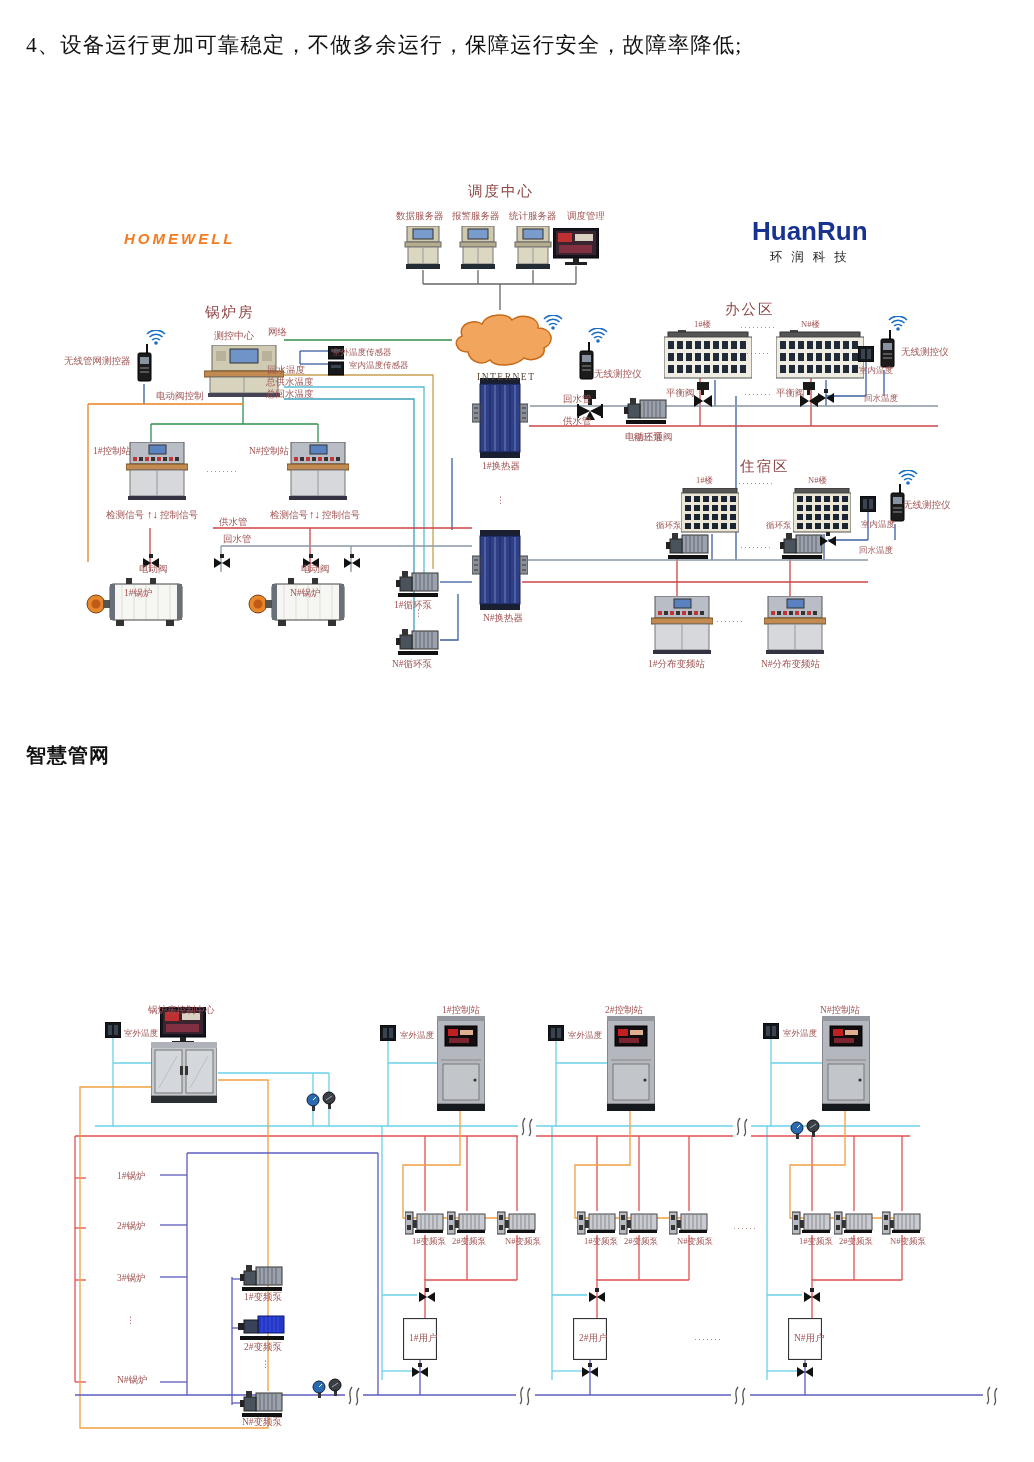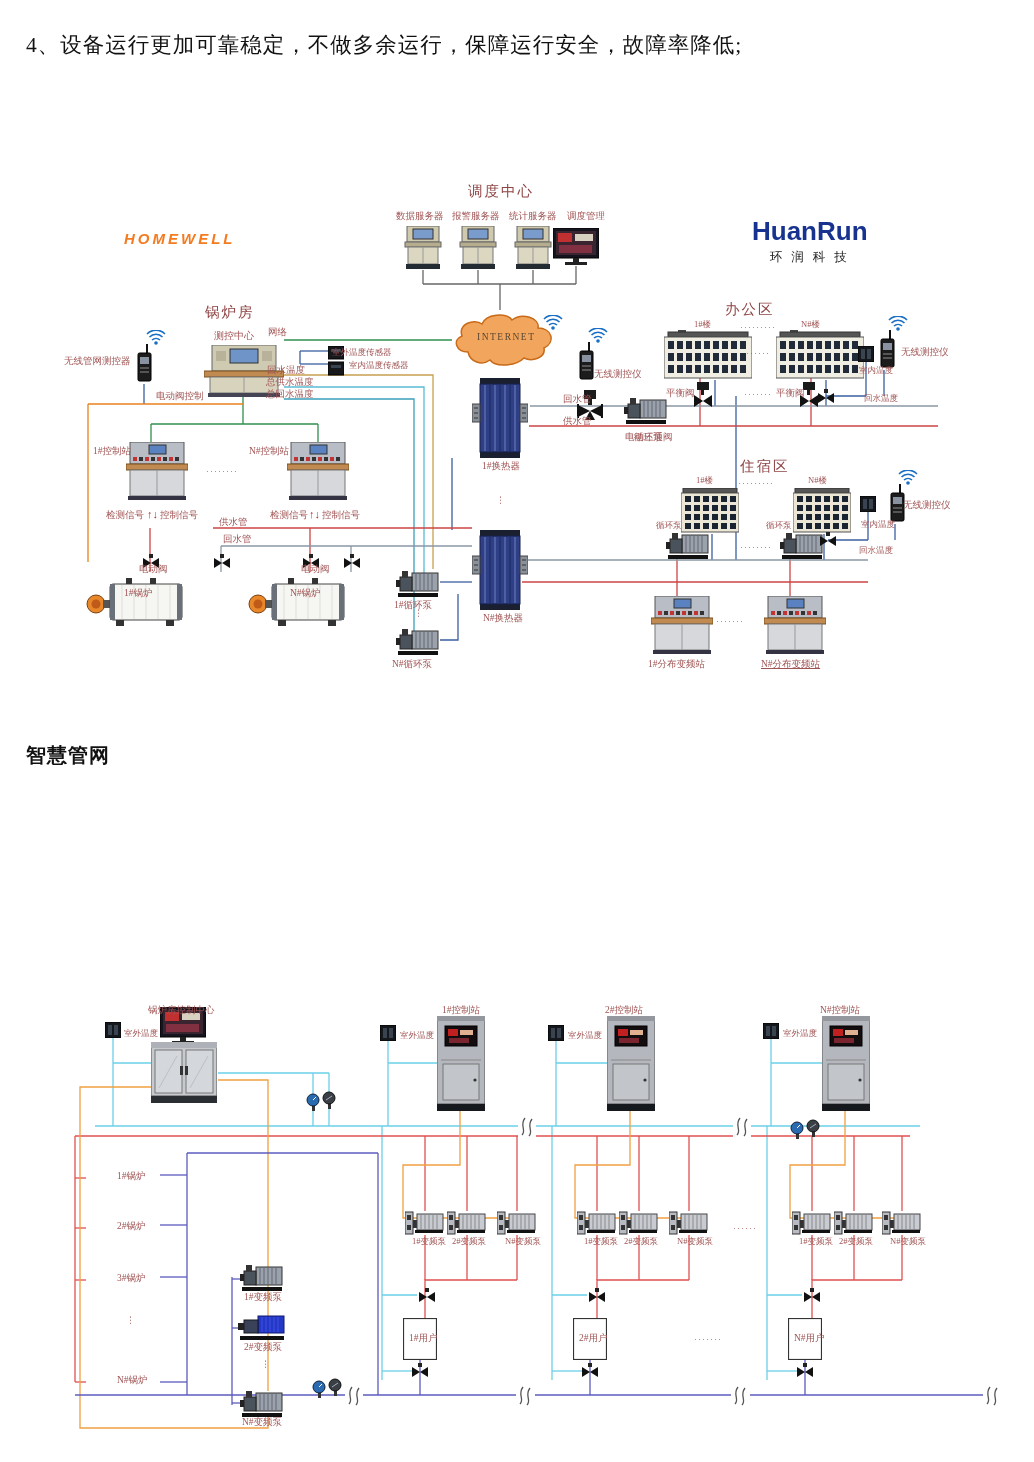--- a/index.html
+++ b/index.html
@@ -8,21 +8,21 @@
   .para{position:absolute;left:26px;font-size:21.5px;letter-spacing:1px;white-space:nowrap;}
   .heading{position:absolute;left:26px;font-size:20px;font-weight:bold;letter-spacing:1px;}
   .bodytext{position:absolute;left:26px;width:984px;font-size:22px;line-height:57px;
             text-align:justify;letter-spacing:1px;}
   .diagram{position:absolute;left:0;width:1034px;}
   .diagram svg{position:absolute;left:0;top:0;}
   .dlabel{position:absolute;font-size:9.5px;line-height:1.15;color:#a05454;white-space:nowrap;
           font-family:"Liberation Serif","DejaVu Serif",serif;}
   .dlabel.title{font-size:14.5px;letter-spacing:2px;color:#8f4444;}
   .dlabel.sm{font-size:8.5px;}
-  .dlabel.dark{color:#5a4632;letter-spacing:1.5px;}
+  .dlabel.dark{color:#5a4632;letter-spacing:1.5px;margin-top:40px;}
   .dlabel.dots{font-size:9px;letter-spacing:1px;}
   .dlabel.arrows{font-size:11px;color:#b03030;}
   .homewell{position:absolute;left:124px;top:60px;color:#f47b20;font-family:"Liberation Sans",sans-serif;
             font-weight:bold;font-style:italic;font-size:15px;letter-spacing:3px;}
   .huanrun{position:absolute;left:752px;top:46px;text-align:center;font-family:"Liberation Sans",sans-serif;}
   .hr-main{display:block;color:#17338f;font-weight:bold;font-size:26px;letter-spacing:0;}
   .hr-sub{display:block;color:#222;font-size:12.5px;letter-spacing:9px;margin-top:2px;padding-left:6px;}
 </style>
 </head>
 <body>
@@ -458,21 +458,21 @@
       <div class="dlabel sm" style="left: 696px; top: 306px;">1#楼</div>
       <div class="dlabel dots" style="left: 738px; top: 308px;">·········</div>
       <div class="dlabel sm" style="left: 808px; top: 306px;">N#楼</div>
       <div class="dlabel sm" style="left: 656px; top: 351px;">循环泵</div>
       <div class="dlabel sm" style="left: 766px; top: 351px;">循环泵</div>
       <div class="dlabel dots" style="left: 740px; top: 372px;">········</div>
       <div class="dlabel" style="left: 903px; top: 330px;">无线测控仪</div>
       <div class="dlabel sm" style="left: 861px; top: 350px;">室内温度</div>
       <div class="dlabel sm" style="left: 859px; top: 376px;">回水温度</div>
       <div class="dlabel" style="left: 648px; top: 489px;">1#分布变频站</div>
-      <div class="dlabel" style="left: 761px; top: 489px; text-decoration: underline;">N#分布变频站</div>
+      <div class="dlabel" style="left: 761px; top: 489px;">N#分布变频站</div>
       <div class="dlabel dots" style="left: 716px; top: 446px;">·······</div>
     </div>
 
   <div class="heading" style="top:742px">智慧管网</div>
 
   <div class="diagram" style="top:985px;height:470px">
     <svg width="1034" height="470">
         <polyline points="95,141 519,141" fill="none" stroke="#6ad0e8" stroke-width="1.3"></polyline>
         <polyline points="535,141 734,141" fill="none" stroke="#6ad0e8" stroke-width="1.3"></polyline>
         <polyline points="750,141 920,141" fill="none" stroke="#6ad0e8" stroke-width="1.3"></polyline>

